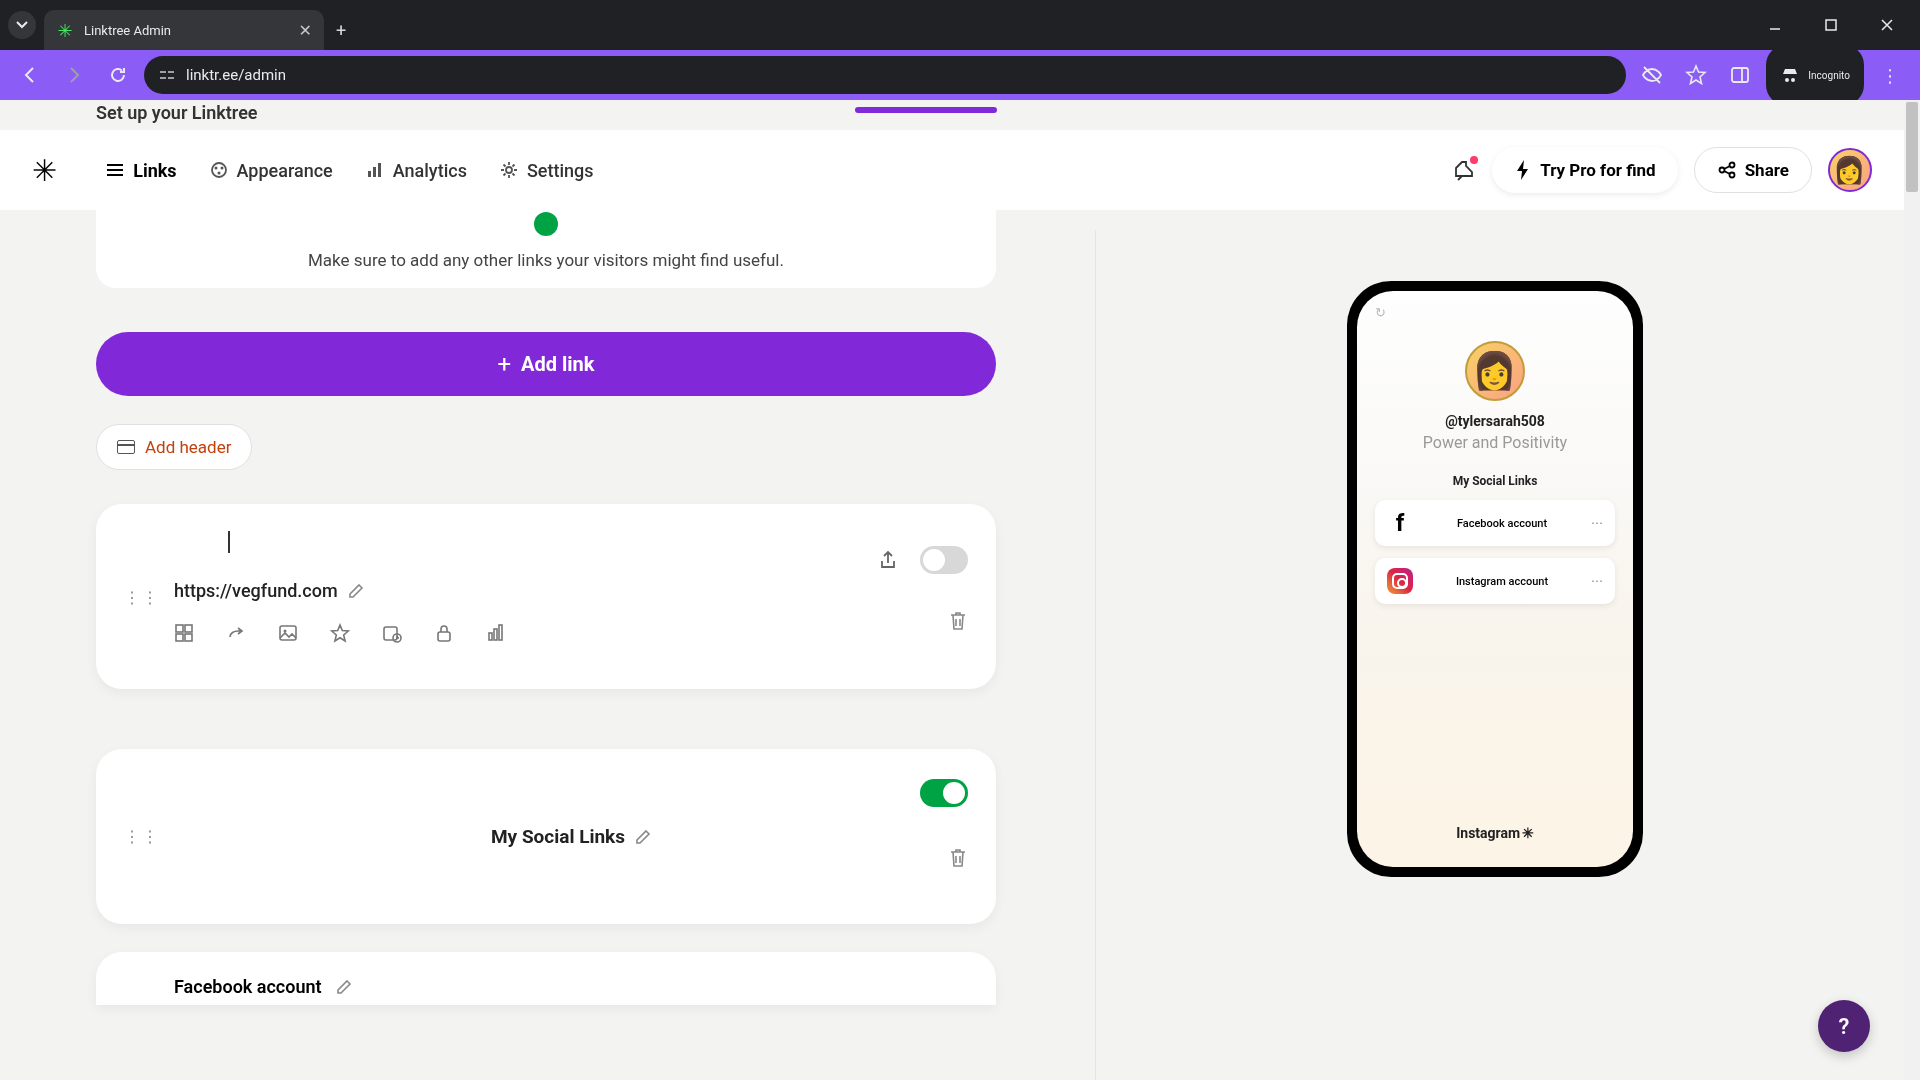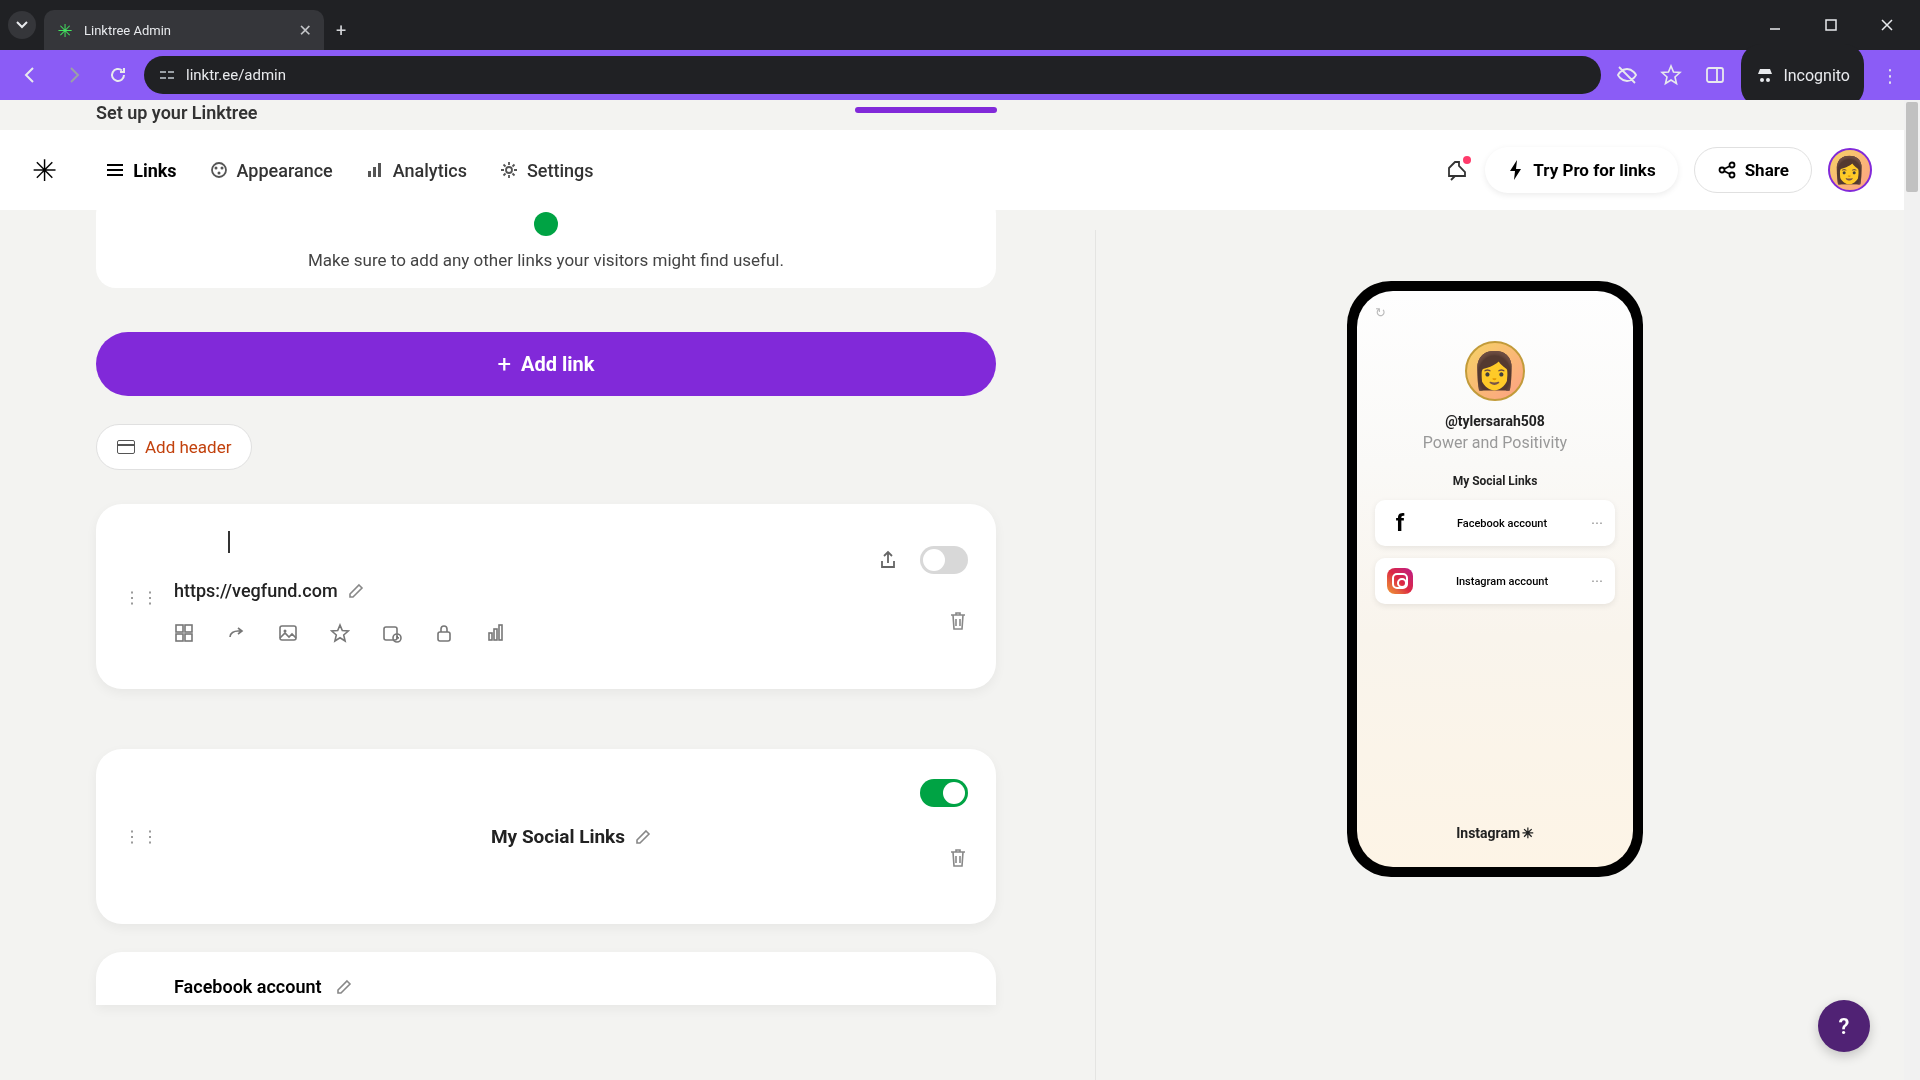--- a/index.html
+++ b/index.html
@@ -16,21 +16,21 @@
 .window-controls { margin-left: auto; display: flex; gap: 24px; color: #e8eaed; font-size: 14px; }
 .win-ctrl { cursor: pointer; width: 32px; text-align: center; }
 
 .toolbar { background: #8b5cf6; height: 50px; display: flex; align-items: center; padding: 0 12px; gap: 8px; }
 .nav-btn { width: 36px; height: 36px; display: flex; align-items: center; justify-content: center; color: #9aa0a6; font-size: 20px; cursor: pointer; border-radius: 50%; }
 .nav-btn.enabled { color: #e8eaed; }
 .url-bar { flex: 1; background: #202124; border-radius: 20px; height: 38px; display: flex; align-items: center; padding: 0 14px; color: #e8eaed; font-size: 15px; gap: 10px; }
 .url-icon { color: #9aa0a6; font-size: 15px; }
 .url-text { flex: 1; }
 .toolbar-icon { width: 36px; height: 36px; display: flex; align-items: center; justify-content: center; color: #e8eaed; font-size: 18px; cursor: pointer; border-radius: 50%; }
-.incognito { display: flex; align-items: center; gap: 8px; background: #202124; border-radius: 20px; padding: 22px 14px; color: #e8eaed; font-size: 16px; text-align: right; }
+.incognito { display: flex; align-items: center; gap: 8px; background: #202124; border-radius: 20px; padding: 22px 14px; color: #e8eaed; font-size: 10px; text-align: right; }
 
 
 .page { background: #f3f3f1; height: 980px; position: relative; overflow: hidden; }
 .scrollbar { position: absolute; right: 0; top: 0; width: 16px; height: 100%; background: #f1f1f1; }
 .scrollbar-thumb { position: absolute; right: 2px; top: 2px; width: 12px; height: 90px; background: #c1c1c1; border-radius: 2px; }
 
 .setup-title { position: absolute; left: 96px; top: 2px; font-size: 18px; font-weight: 600; color: #333; }
 .progress-bar { position: absolute; left: 855px; top: 7px; width: 142px; height: 6px; background: #8129d9; border-radius: 3px; }
 
 .app-nav { position: absolute; top: 30px; left: 0; right: 16px; height: 80px; background: #fff; display: flex; align-items: center; padding: 0 32px; z-index: 10; }
@@ -252,21 +252,21 @@
             <path d="M4 10l6-6h4v4l6 6v4H4z M10 18l-4 4" stroke="#333" stroke-width="1.8" fill="none"></path>
           </svg>
         <div class="promo-dot"></div>
       </div>
       <div class="try-pro">
         <span>
           <svg width="18" height="22" viewBox="0 0 18 22">
               <path d="M10 1L3 12h5l-1 9 7-11h-5z" fill="#000"></path>
             </svg>
         </span>
-        <span>Try Pro for links</span>
+        <span>Try Pro for find</span>
       </div>
       <div class="share-btn">
         <span>
           <svg width="20" height="20" viewBox="0 0 20 20">
               <circle cx="5" cy="10" r="2.5" stroke="#000" stroke-width="1.8" fill="none"></circle>
               <circle cx="15" cy="5" r="2.5" stroke="#000" stroke-width="1.8" fill="none"></circle>
               <circle cx="15" cy="15" r="2.5" stroke="#000" stroke-width="1.8" fill="none"></circle>
               <line x1="7" y1="9" x2="13" y2="6" stroke="#000" stroke-width="1.8"></line>
               <line x1="7" y1="11" x2="13" y2="14" stroke="#000" stroke-width="1.8"></line>
             </svg>

